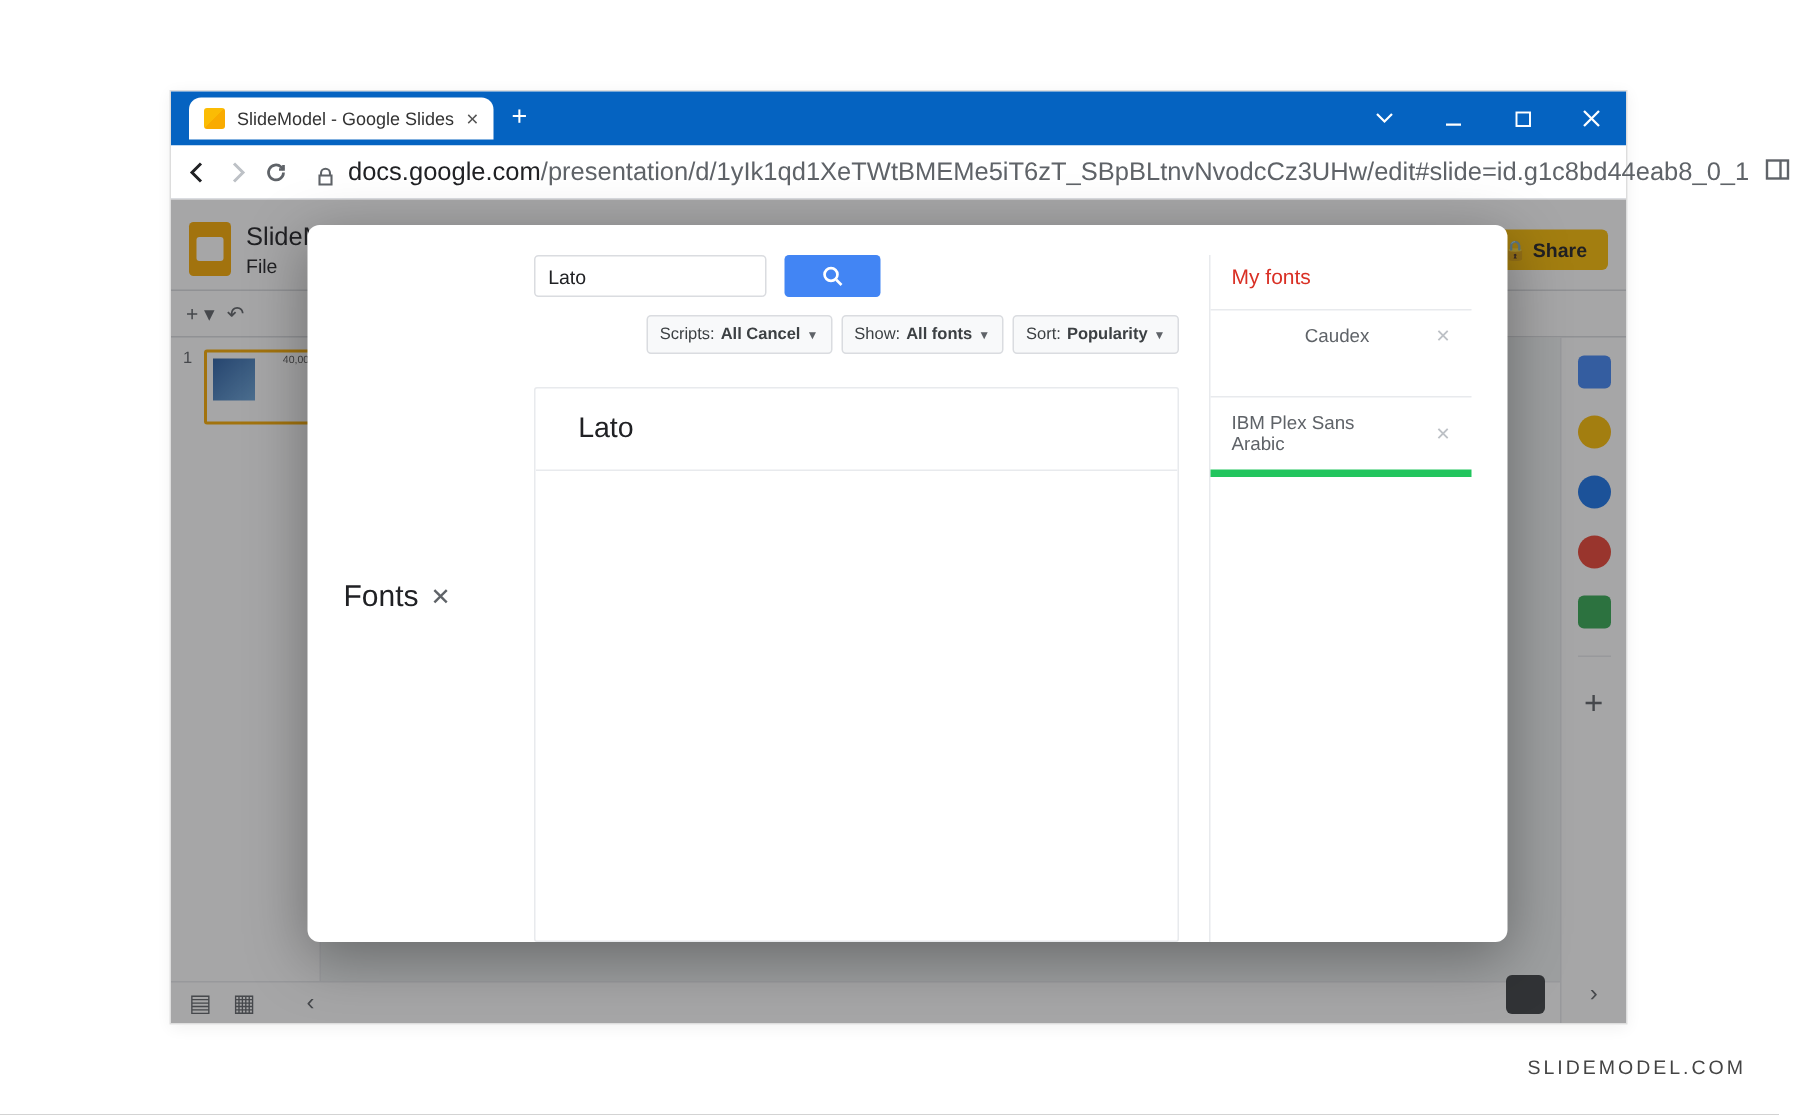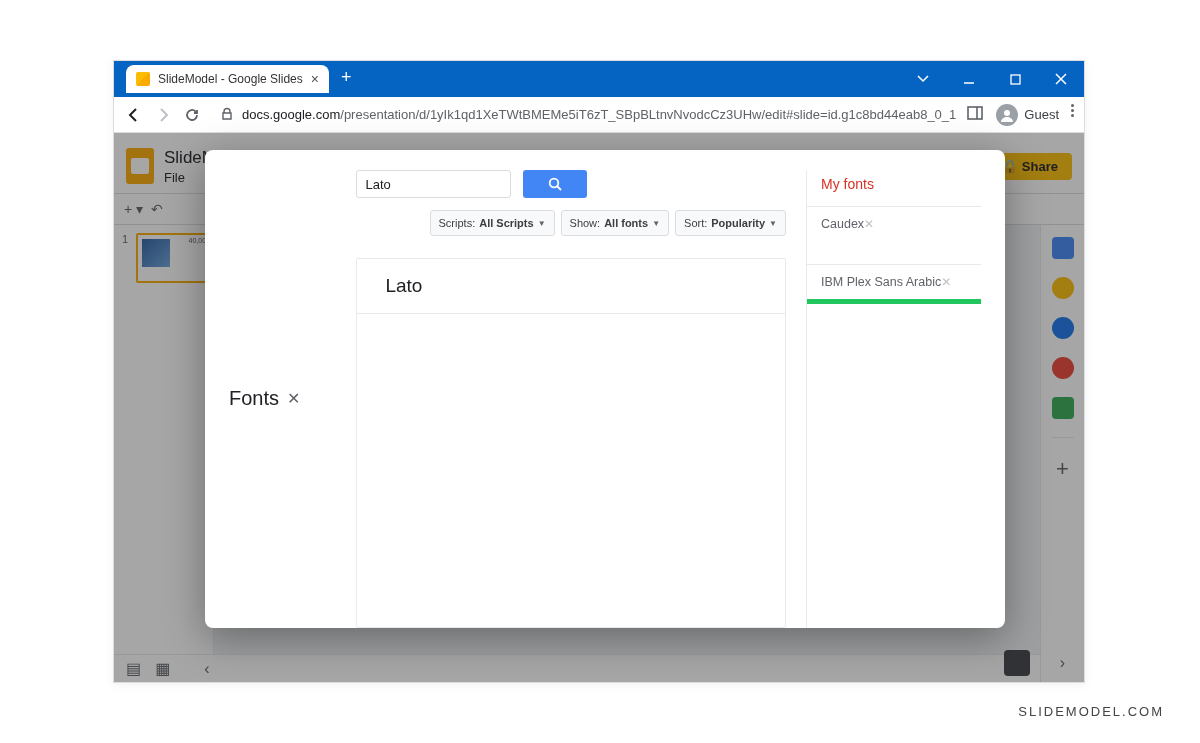--- a/index.html
+++ b/index.html
@@ -14,21 +14,21 @@
   .tab-title { white-space: nowrap; overflow: hidden; text-overflow: ellipsis; flex: 1; }
   .tab-close { color: #555; font-size: 14px; line-height: 1; cursor: pointer; }
   .new-tab { color: #fff; font-size: 18px; padding: 0 10px 4px; cursor: pointer; }
   .winctrl { display: flex; height: 36px; }
   .winbtn { width: 46px; display: flex; align-items: center; justify-content: center; color: #fff; cursor: pointer; font-size: 11px; }
   .winbtn svg { stroke: #fff; }
 
   .addrbar { height: 36px; background: #fff; display: flex; align-items: center; padding: 0 10px; border-bottom: 1px solid #dadce0; gap: 10px; }
   .navbtn { width: 20px; height: 20px; display: flex; align-items: center; justify-content: center; color: #5f6368; }
   .navbtn.enabled { color: #202124; }
-  .url-box { flex: 1; display: flex; align-items: flex-start; gap: 8px; padding-left: 8px; font-size: 13px; color: #5f6368; }
+  .url-box { flex: 1; display: flex; align-items: flex-end; gap: 8px; padding-left: 8px; font-size: 17px; color: #5f6368; }
   .url-text { color: #202124; white-space: nowrap; overflow: hidden; text-overflow: ellipsis; }
   .url-host { color: #202124; }
   .url-path { color: #5f6368; }
   .right-icons { display: flex; align-items: flex-start; gap: 12px; }
   .guest-pill { display: flex; align-items: center; gap: 6px; }
   .guest-avatar { width: 22px; height: 22px; border-radius: 50%; background: #9aa0a6; display: flex; align-items: center; justify-content: center; }
   .guest-avatar svg { fill: #fff; }
   .guest-label { font-size: 13px; color: #3c4043; }
   .kebab { display: flex; flex-direction: column; gap: 2px; }
   .kebab span { width: 3px; height: 3px; background: #5f6368; border-radius: 50%; }
@@ -78,21 +78,21 @@
   .search-btn { width: 64px; height: 28px; background: #4285f4; border: none; border-radius: 3px; display: flex; align-items: center; justify-content: center; cursor: pointer; }
   .filter-set { display: flex; gap: 6px; margin-left: auto; }
   .filter-btn { height: 26px; border: 1px solid #dadce0; background: #f8f9fa; border-radius: 3px; padding: 0 8px; font-size: 11px; color: #3c4043; display: flex; align-items: center; gap: 4px; cursor: pointer; }
   .filter-btn .caret { font-size: 8px; color: #5f6368; }
   .result-box { margin-top: 22px; flex: 1; border: 1px solid #e8eaed; border-radius: 2px; overflow: auto; }
   .font-row { padding: 16px 28px; border-bottom: 1px solid #e8eaed; font-size: 19px; color: #202124; cursor: pointer; position: relative; }
   .cursor-hand { position: absolute; left: 460px; top: 42px; font-size: 16px; color:#202124; pointer-events:none; }
 
   .fonts-right { width: 175px; border-left: 1px solid #e8eaed; padding: 0 0 0 0; }
   .myfonts-title { font-size: 14px; color: #d93025; font-weight: 500; padding: 6px 14px 14px; }
-  .myfont-item { display: flex; align-items: center; justify-content: flex-start; padding: 10px 14px; border-top: 1px solid #e8eaed; font-size: 12.5px; color: #5f6368; }
+  .myfont-item { display: flex; align-items: center; justify-content: flex-end; padding: 10px 14px; border-top: 1px solid #e8eaed; font-size: 12.5px; color: #5f6368; gap: 44px; }
   .myfont-item.last { border-bottom: 5px solid #22c55e; margin-top: 23px; }
   .myfont-remove { color: #bdc1c6; cursor: pointer; font-size: 12px; }
   .myfont-caudex { font-family: Georgia, serif; }
 
   .dialog-foot { display: flex; gap: 14px; padding: 14px 24px 18px; }
   .btn { height: 28px; border-radius: 3px; font-size: 12px; padding: 0 16px; cursor: pointer; }
   .btn-primary { background: #4285f4; color: #fff; border: none; font-weight: 600; }
   .btn-default { background: #f8f9fa; color: #3c4043; border: 1px solid #dadce0; }
 
   .watermark { position: absolute; right: 36px; bottom: 24px; font-size: 13px; letter-spacing: 2px; color: #444; }
@@ -267,21 +267,21 @@
           <input class="search-input" value="Lato" placeholder="" style="">
           <button class="search-btn">
             <svg width="15" height="15" viewBox="0 0 15 15">
                 <circle cx="6" cy="6" r="4.3" fill="none" stroke="#fff" stroke-width="1.8"></circle>
                 <line x1="9.5" y1="9.5" x2="13" y2="13" stroke="#fff" stroke-width="1.8"></line>
               </svg>
           </button>
           <div class="filter-set">
             <div class="filter-btn">
               <span>Scripts:</span>
-              <b>All Scripts</b>
+              <b>All Cancel</b>
               <span class="caret">▼</span>
             </div>
             <div class="filter-btn">
               <span>Show:</span>
               <b>All fonts</b>
               <span class="caret">▼</span>
             </div>
             <div class="filter-btn">
               <span>Sort:</span>
               <b>Popularity</b>

